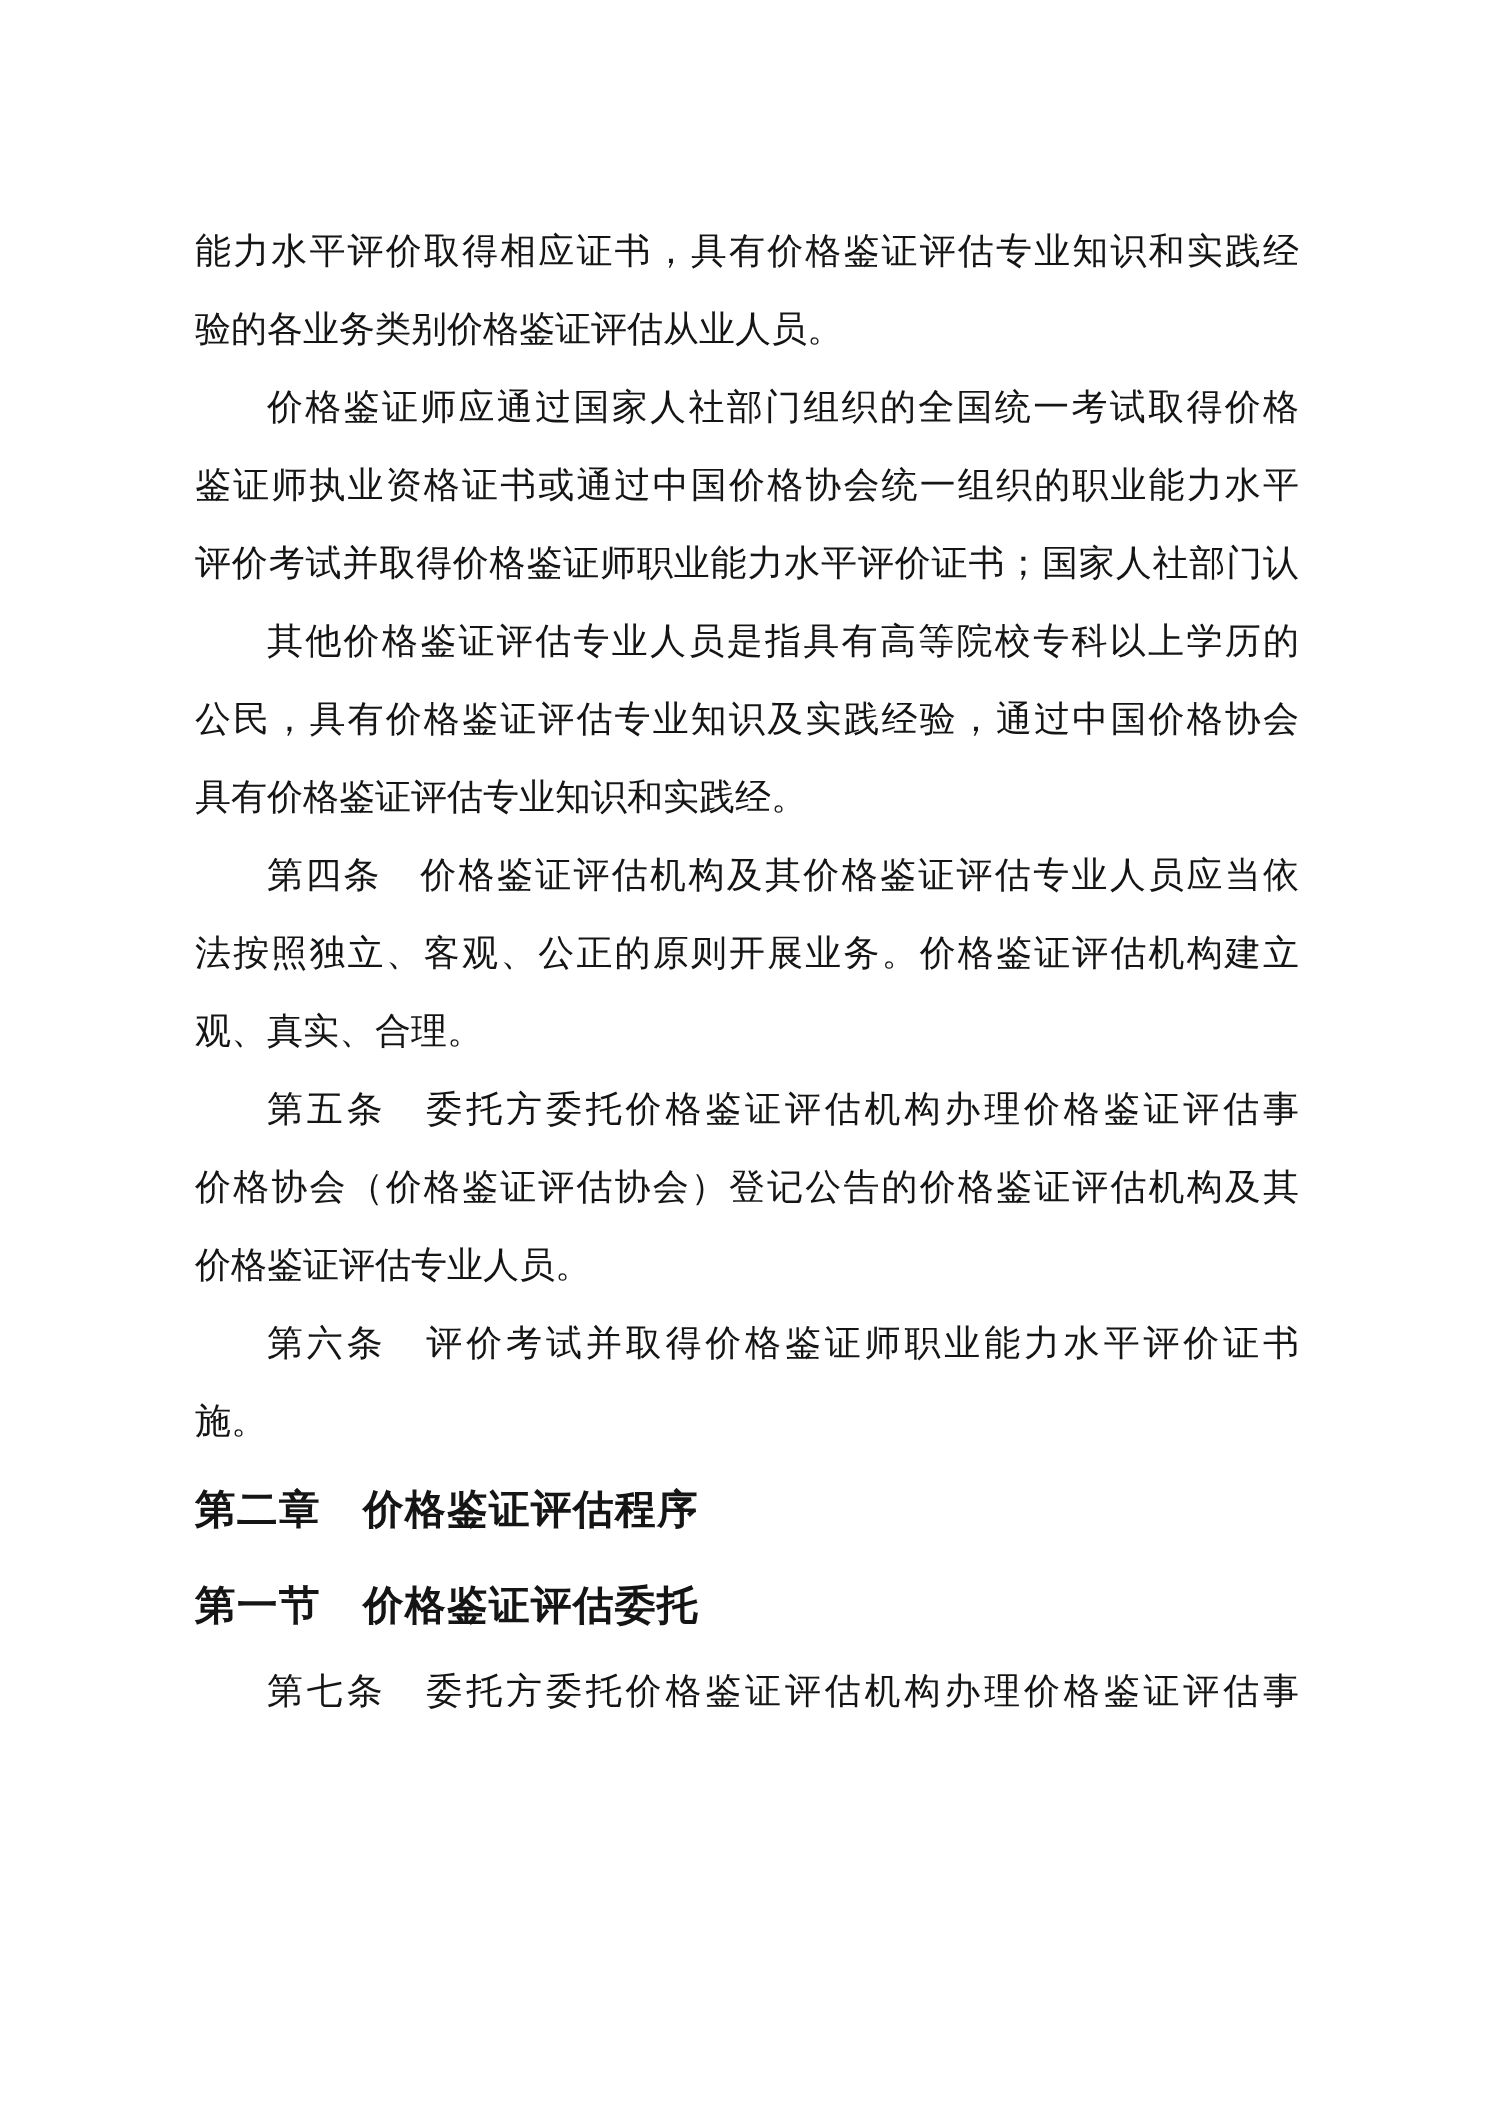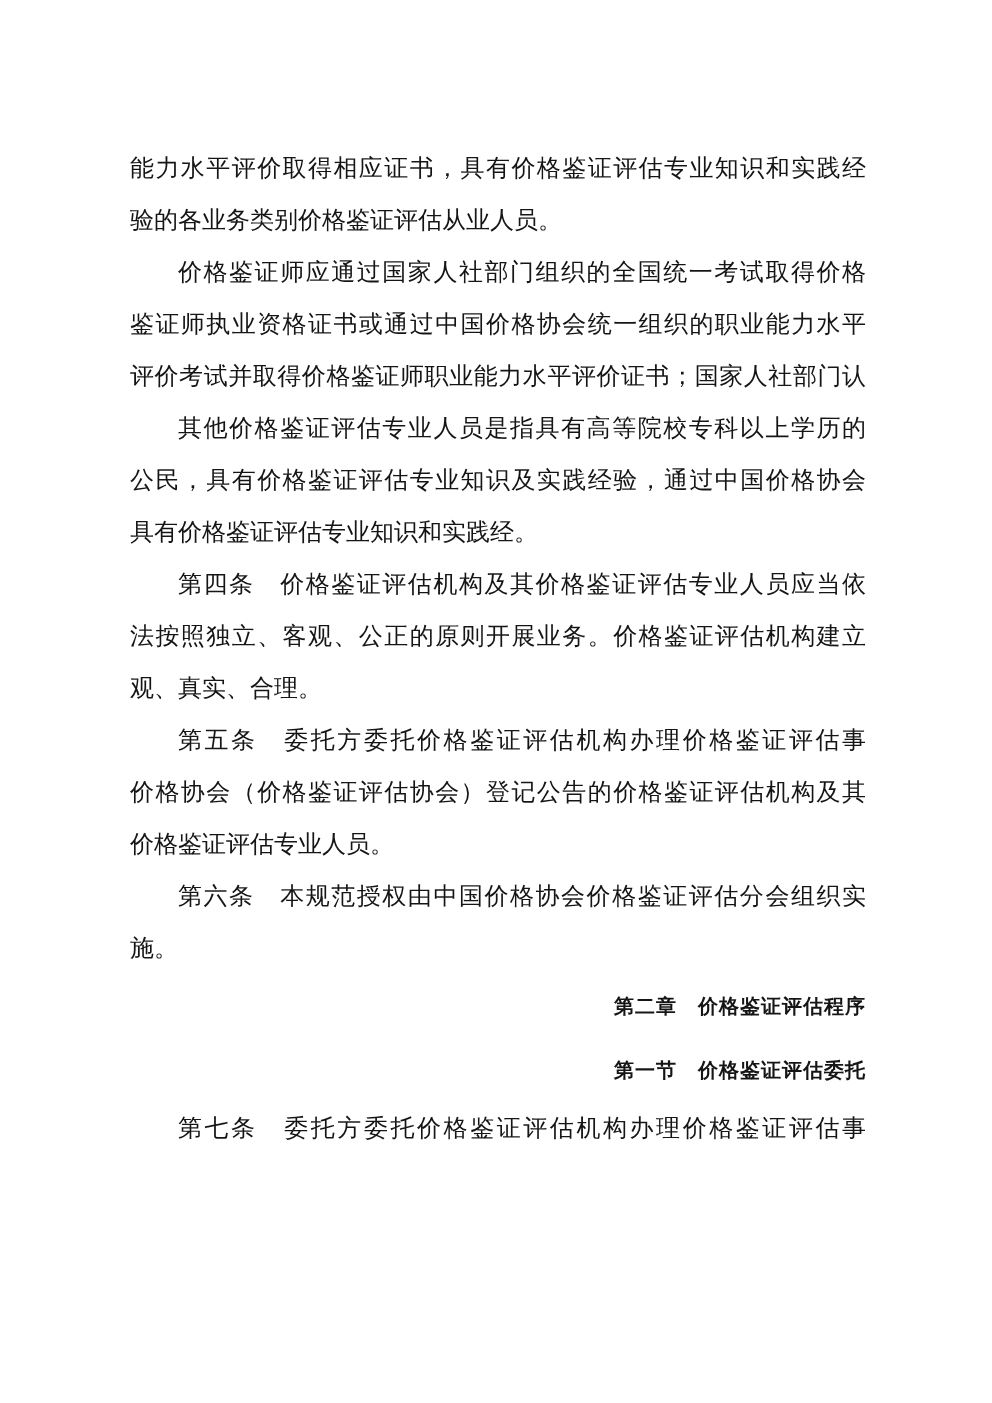--- a/index.html
+++ b/index.html
@@ -35,23 +35,23 @@
   }
   .line.indent {
     padding-left: 48px;
   }
   .art {
     font-weight: normal;
   }
   .heading {
     height: 64px;
     line-height: 64px;
-    font-size: 20px;
+    font-size: 27px;
     font-weight: bold;
-    text-align: right;
+    text-align: left;
     font-family: "Liberation Sans", "DejaVu Sans", sans-serif;
     letter-spacing: 1px;
     overflow: hidden;
   }
   .footer {
     position: absolute;
     left: 143px;
     top: 1258px;
     height: 40px;
     line-height: 40px;
@@ -76,21 +76,21 @@
     <div class="line"><span>具有价格鉴证评估专业知识和实践经。</span></div>
 
     <div class="line full indent"><span class="art">第四条</span><span>　价格鉴证评估机构及其价格鉴证评估专业人员应当依</span></div>
     <div class="line full"><span>法按照独立、客观、公正的原则开展业务。价格鉴证评估机构建立</span></div>
     <div class="line"><span>观、真实、合理。</span></div>
 
     <div class="line full indent"><span class="art">第五条</span><span>　委托方委托价格鉴证评估机构办理价格鉴证评估事</span></div>
     <div class="line full"><span>价格协会（价格鉴证评估协会）登记公告的价格鉴证评估机构及其</span></div>
     <div class="line"><span>价格鉴证评估专业人员。</span></div>
 
-    <div class="line full indent"><span class="art">第六条</span><span>　本规范授权由中国价格协会价格鉴证评估分会组织实</span></div>
+    <div class="line full indent"><span class="art">第六条</span><span>　评价考试并取得价格鉴证师职业能力水平评价证书</span></div>
     <div class="line"><span>施。</span></div>
 
     <div class="heading">第二章　价格鉴证评估程序</div>
     <div class="heading">第一节　价格鉴证评估委托</div>
 
     <div class="line full indent"><span class="art">第七条</span><span>　委托方委托价格鉴证评估机构办理价格鉴证评估事</span></div>
   </div>
 
   <div class="footer">— 4 —</div>
 </div>

